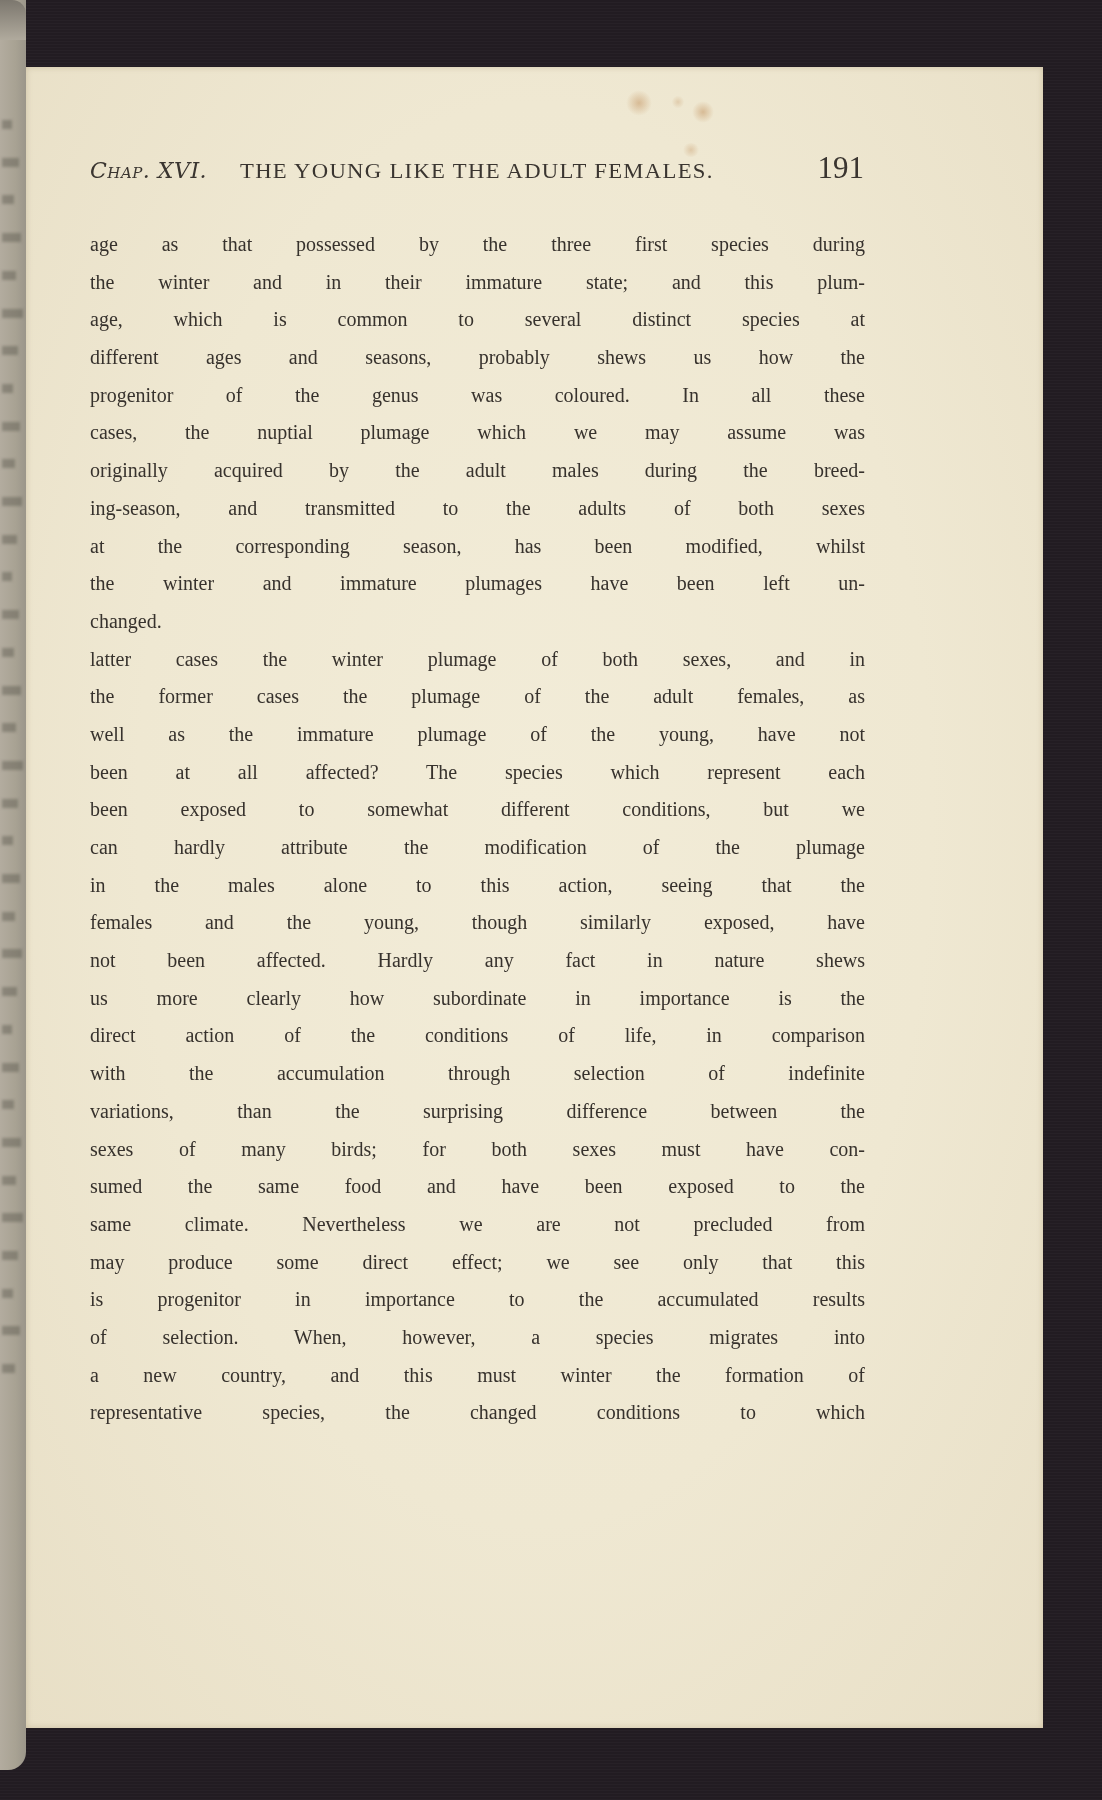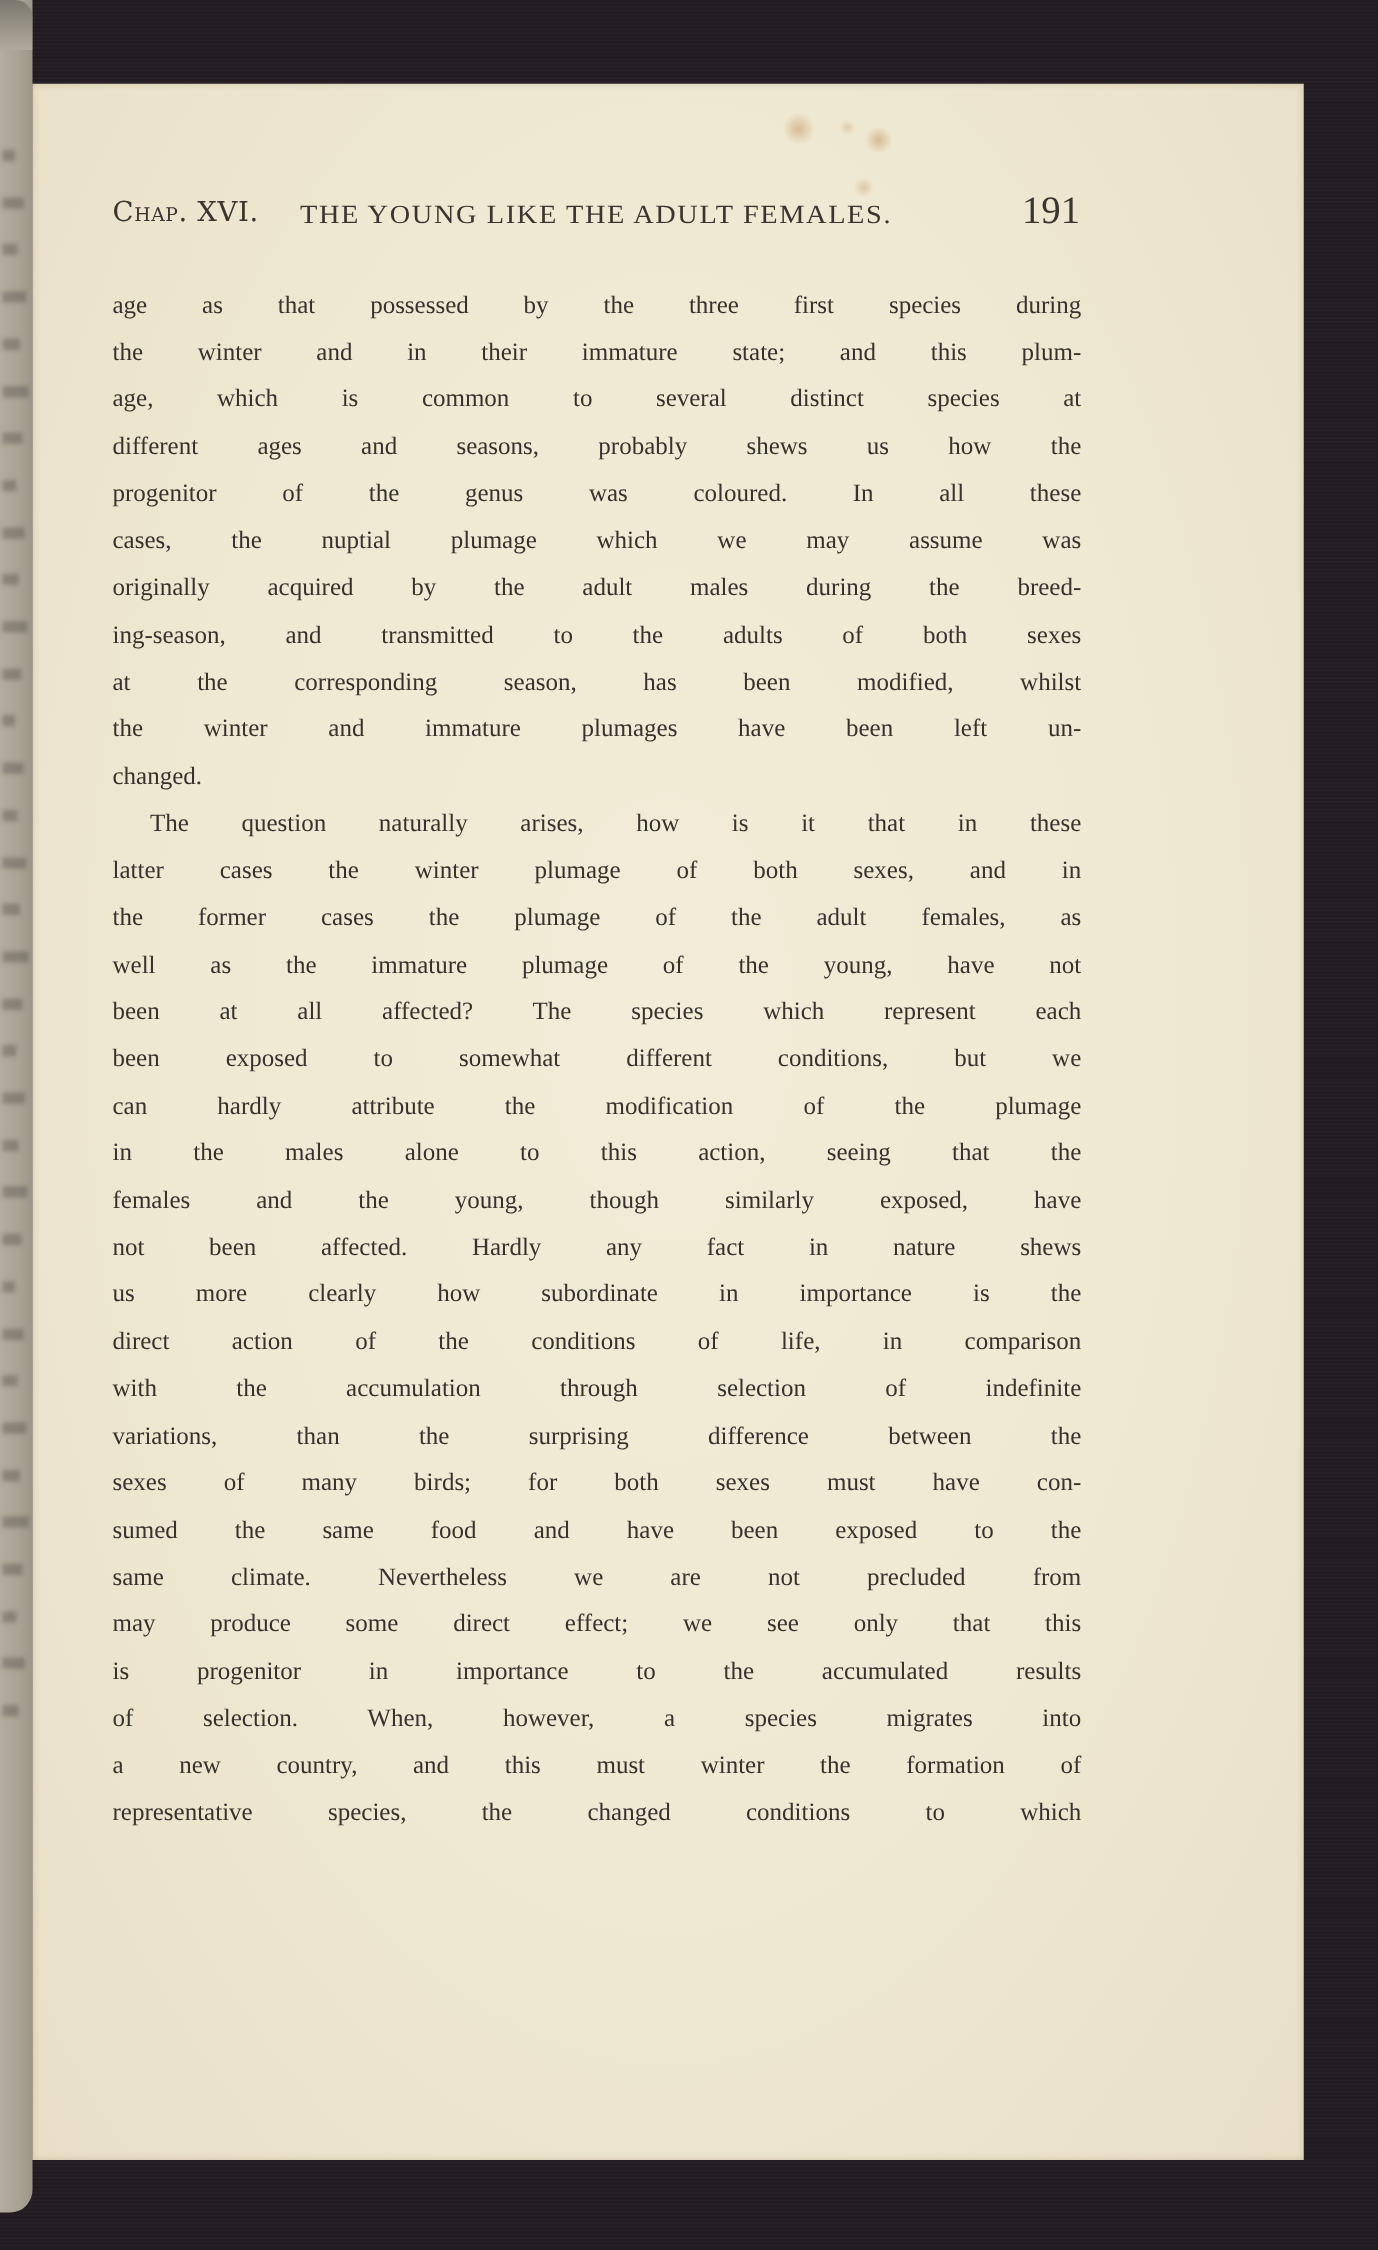--- a/index.html
+++ b/index.html
@@ -40,20 +40,21 @@
     background: radial-gradient(circle, rgba(196,150,100,0.55) 0%, rgba(196,150,100,0) 70%);
   }
   .running-head {
     position: absolute; left: 90px; top: 150px; width: 774px; height: 40px;
     color: #3a3530;
   }
   .rh-chap {
     position: absolute; left: 0; top: 8px;
     font-size: 22px; letter-spacing: 0.5px;
     font-variant: small-caps;
+    font-style: italic;
   }
   .rh-title {
     position: absolute; left: 150px; top: 9px;
     font-size: 21px; letter-spacing: 1.2px;
     font-family: "Liberation Serif", serif;
     transform: scaleX(1.08); transform-origin: left center;
   }
   .rh-page {
     position: absolute; right: 0; top: 0;
     font-size: 31px;
@@ -138,21 +139,20 @@
       <div class="line">different ages and seasons, probably shews us how the</div>
       <div class="line">progenitor of the genus was coloured. In all these</div>
       <div class="line">cases, the nuptial plumage which we may assume was</div>
       <div class="line">originally acquired by the adult males during the breed-</div>
       <div class="line">ing-season, and transmitted to the adults of both sexes</div>
       <div class="line">at the corresponding season, has been modified, whilst</div>
       <div class="line">the winter and immature plumages have been left un-</div>
       <div class="line last">changed.</div>
     </div>
     <div>
-      <div class="line indent">The question naturally arises, how is it that in these</div>
       <div class="line">latter cases the winter plumage of both sexes, and in</div>
       <div class="line">the former cases the plumage of the adult females, as</div>
       <div class="line">well as the immature plumage of the young, have not</div>
       <div class="line">been at all affected? The species which represent each</div>
       <div class="line">been exposed to somewhat different conditions, but we</div>
       <div class="line">can hardly attribute the modification of the plumage</div>
       <div class="line">in the males alone to this action, seeing that the</div>
       <div class="line">females and the young, though similarly exposed, have</div>
       <div class="line">not been affected. Hardly any fact in nature shews</div>
       <div class="line">us more clearly how subordinate in importance is the</div>

